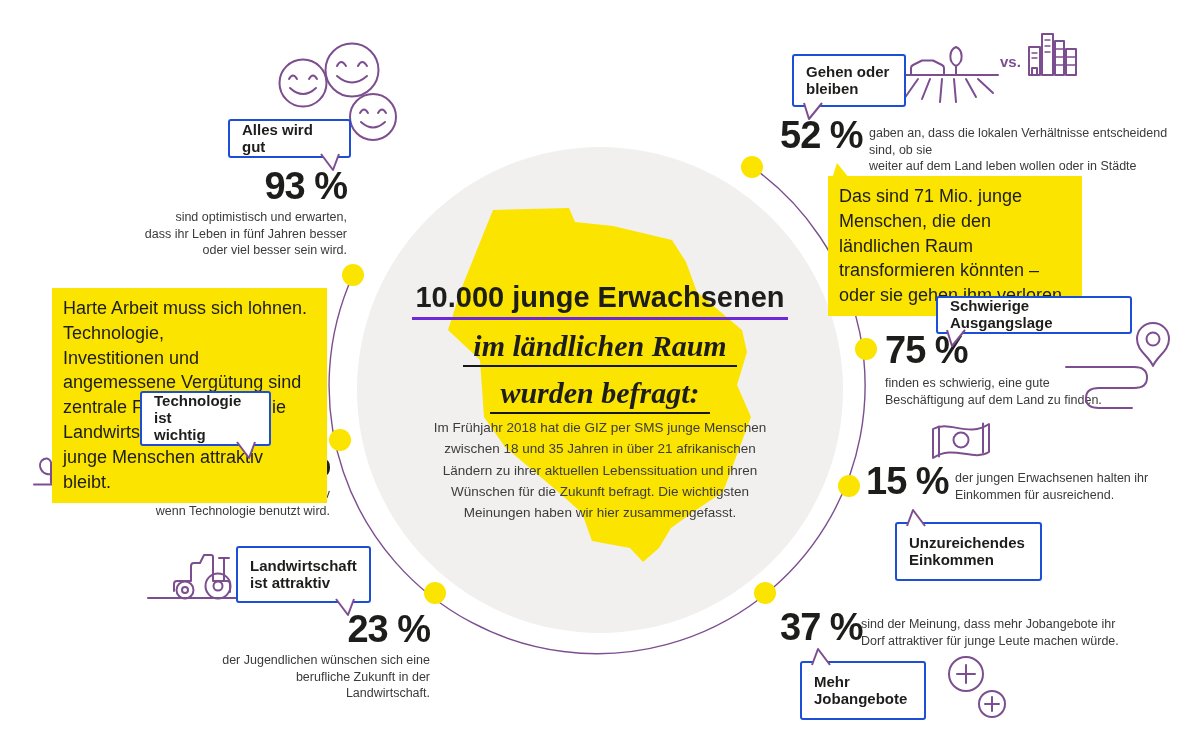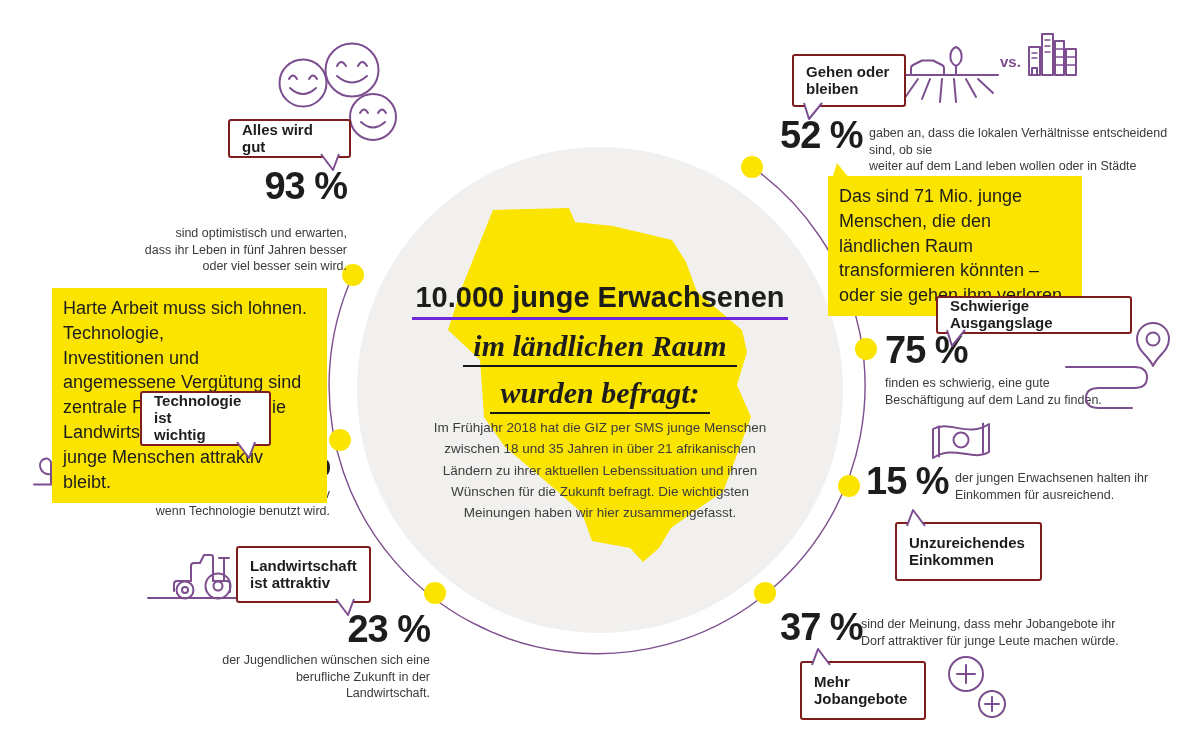--- a/index.html
+++ b/index.html
@@ -3,21 +3,21 @@
 <meta charset="utf-8">
 <style>
   html,body{margin:0;padding:0;background:#fff;}
   #stage{position:relative;width:1200px;height:750px;background:#fff;overflow:hidden;
          font-family:"Liberation Sans",sans-serif;color:#1d1d1b;}
   .abs{position:absolute;}
   svg{display:block;overflow:visible;}
   .icon path,.icon circle,.icon rect,.icon line,.icon polyline{fill:none;stroke:#7c4e8f;stroke-width:2;stroke-linecap:round;stroke-linejoin:round;}
   .icon .fillp{fill:#7c4e8f;stroke:none;}
   
-  .bubble{position:absolute;background:#fff;border:2px solid #7f1d1d;border-radius:3px;
+  .bubble{position:absolute;background:#fff;border:2px solid #1d4ed8;border-radius:3px;
           display:flex;align-items:center;z-index:3;}
   .bubble-label{font-weight:bold;font-size:15px;line-height:1.12;white-space:pre-line;padding:4px 12px;}
   .tail{position:absolute;z-index:4;}
   .tail path{fill:#fff;stroke:#7c4e8f;stroke-width:2;stroke-linejoin:round;}
   
   .callout{position:absolute;background:var(--yellow);padding:8px 11px;font-size:18px;line-height:1.38;
            white-space:pre-line;color:#1d1d1b;z-index:3;}
   .ctail{position:absolute;}
   .ctail path{fill:var(--yellow);stroke:none;}
   
@@ -73,21 +73,21 @@
   </svg>
 
   <div class="bubble" style="left:228px;top:119px;width:119px;height:35px;justify-content:center">
     <span class="bubble-label">Alles wird gut</span>
     <svg class="tail" style="bottom:-16px;right:9px" width="20" height="18" viewBox="0 0 20 18">
         <path d="M1 0 L13 16 L19 0"></path>
       </svg>
   </div>
   <div class="abs ralign" style="left:110px;top:167px;width:237px;z-index:2">
     <div class="stat-value">93 %</div>
-    <div class="stat-desc" style="margin-top:20px">sind optimistisch und erwarten,
+    <div class="stat-desc" style="margin-top:4px">sind optimistisch und erwarten,
 dass ihr Leben in fünf Jahren besser
 oder viel besser sein wird.</div>
   </div>
 
   <div class="callout" style="left:52px;top:288px;width:253px">Harte Arbeit muss sich lohnen. Technologie,
 Investitionen und angemessene Vergütung sind
 zentrale Faktoren, damit die Landwirtschaft für
 junge Menschen attraktiv bleibt.</div>
   <svg class="ctail abs" style="left:255px;top:364px;z-index:3" width="18" height="16" viewBox="0 0 18 16">
       <path d="M0 0 H16 L15 15 Z"></path>

